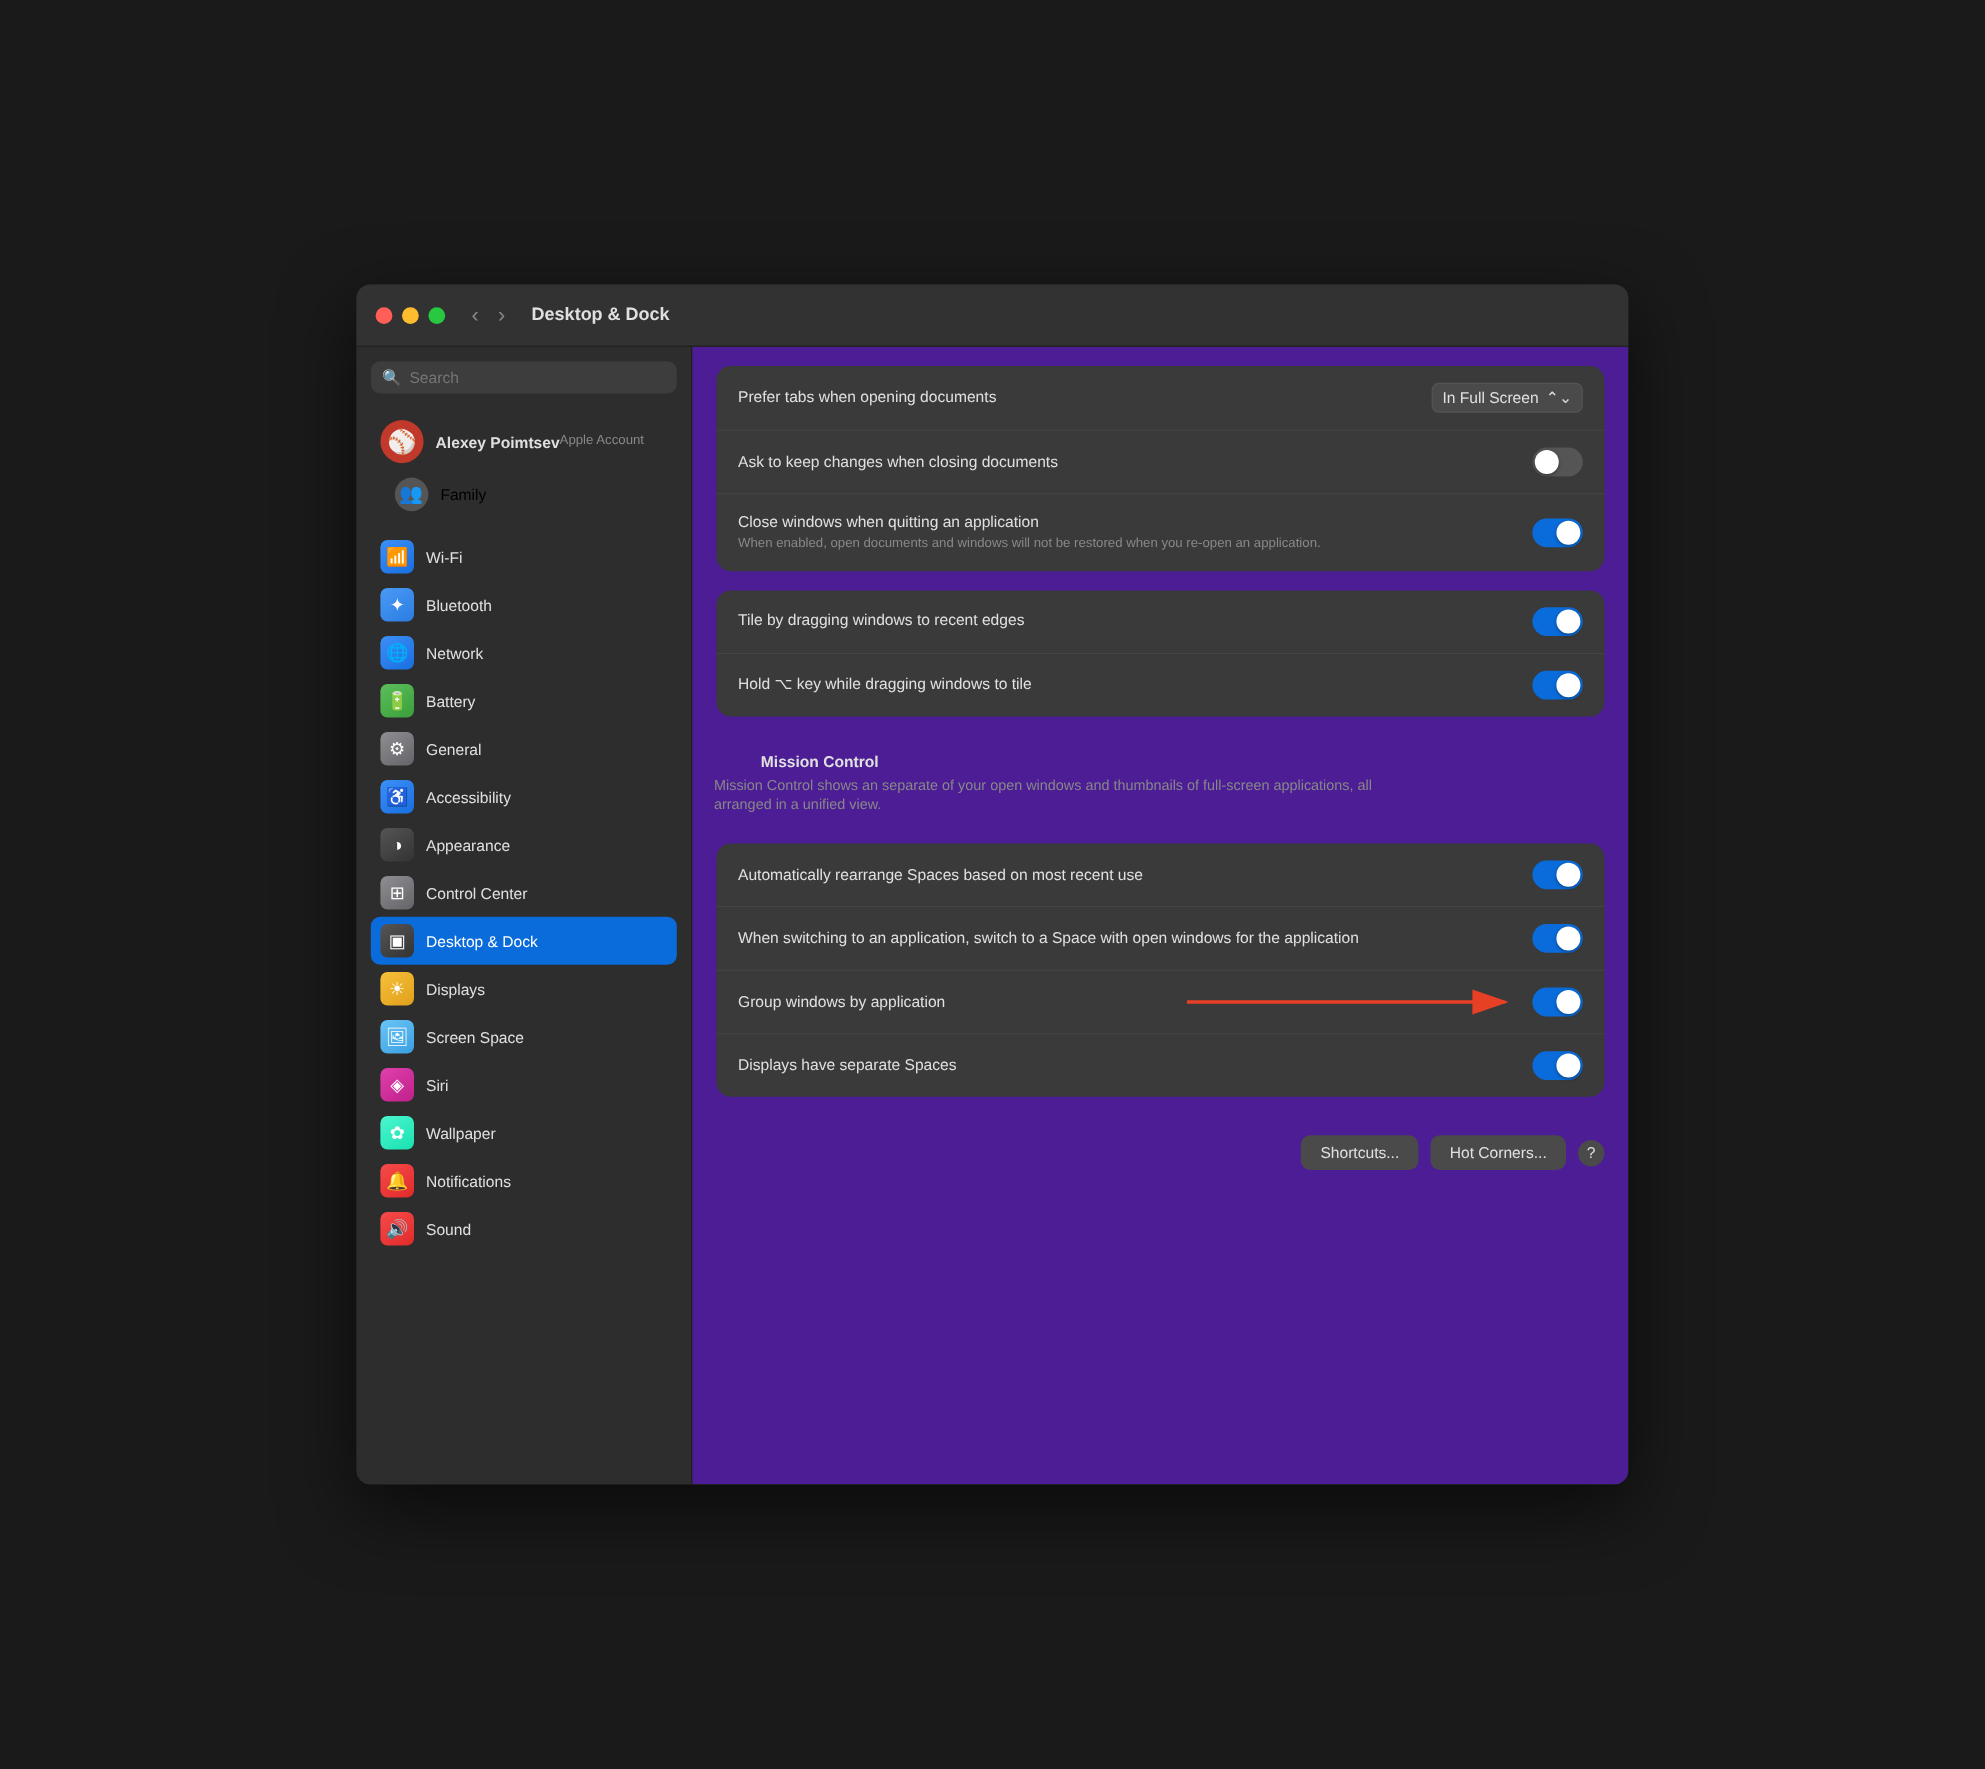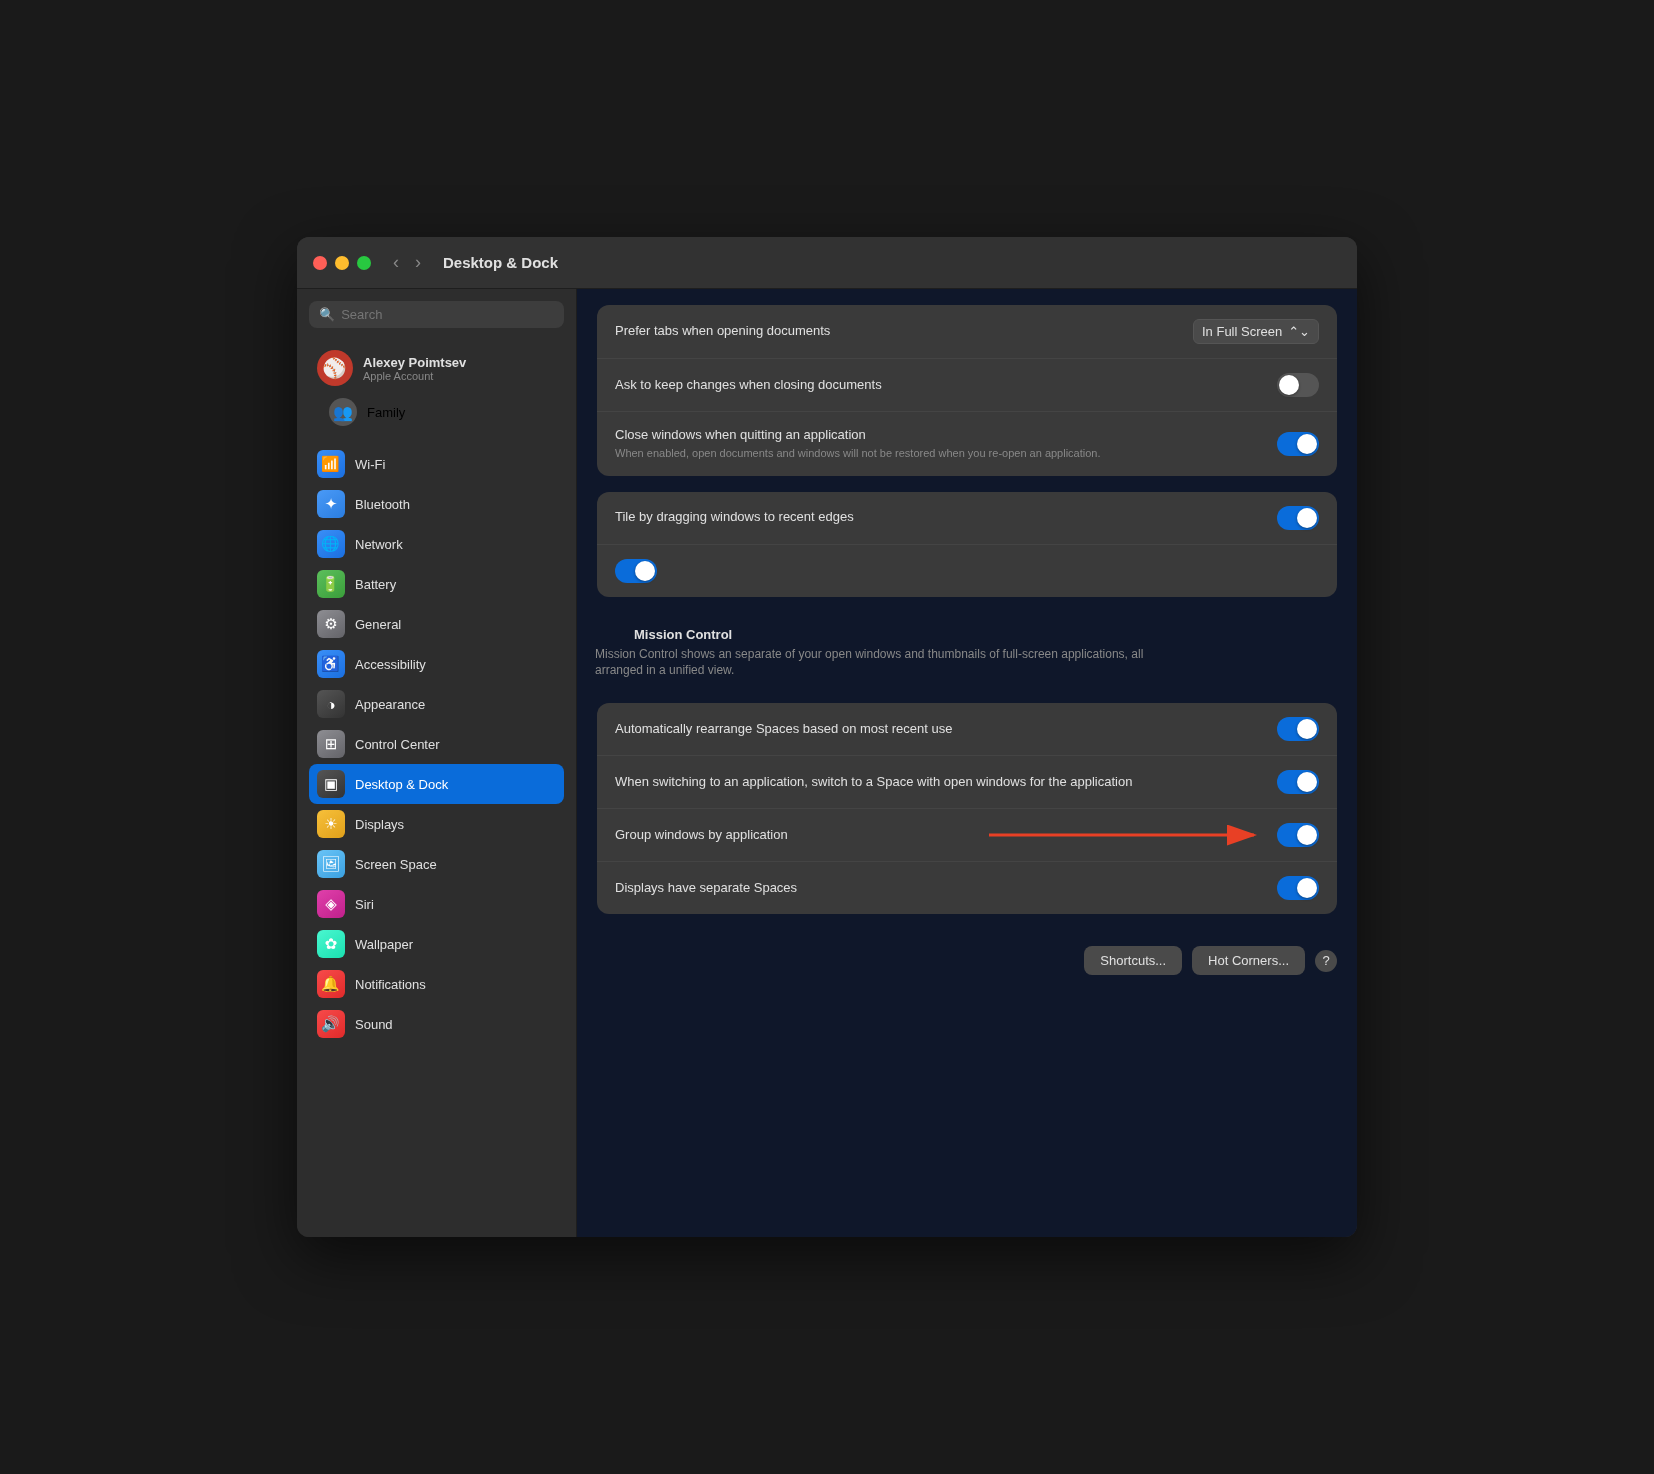--- a/index.html
+++ b/index.html
@@ -117,21 +117,21 @@
       width: 36px;
       height: 36px;
       border-radius: 50%;
       background: #c0392b;
       display: flex;
       align-items: center;
       justify-content: center;
       font-size: 20px;
       flex-shrink: 0;
     }
-    .user-info { display: flex; flex-direction: column; }
+    .user-info { display: flex; flex-direction: row; }
     .user-name { font-size: 13px; font-weight: 600; color: #e0e0e0; }
     .user-subtitle { font-size: 11px; color: #888; }
     .family-item {
       display: flex;
       align-items: center;
       gap: 10px;
       padding: 6px 8px;
       border-radius: 8px;
       cursor: pointer;
       margin: 0 12px;
@@ -183,21 +183,21 @@
     .icon-control { background: linear-gradient(145deg, #8e8e93, #636368); color: #fff; }
     .icon-desktop { background: linear-gradient(145deg, #555, #333); color: #fff; }
     .icon-displays { background: linear-gradient(145deg, #f7c03a, #e0a01a); color: #fff; }
     .icon-screensaver { background: linear-gradient(145deg, #6ac4f7, #3aa0e0); color: #fff; }
     .icon-siri { background: linear-gradient(145deg, #e040ab, #c0208b); color: #fff; }
     .icon-wallpaper { background: linear-gradient(145deg, #4af7d0, #1ae0b0); color: #fff; }
     .icon-notifications { background: linear-gradient(145deg, #f74a4a, #e02a2a); color: #fff; }
     .icon-sound { background: linear-gradient(145deg, #f74a4a, #e02a2a); color: #fff; }
     .main-content {
       flex: 1;
-      background: #0f172a;
+      background: #4c1d95;
       overflow-y: auto;
       padding: 0;
     }
     .main-content::-webkit-scrollbar { width: 6px; }
     .main-content::-webkit-scrollbar-track { background: transparent; }
     .main-content::-webkit-scrollbar-thumb { background: #555; border-radius: 3px; }
     .settings-group {
       background: #3a3a3a;
       border-radius: 12px;
       margin: 16px 20px;
@@ -445,20 +445,21 @@
       </div>
 
       <div class="settings-group">
         <div class="settings-row">
           <span class="settings-row-label">Tile by dragging windows to recent edges</span>
           <div class="toggle on">
             <div class="toggle-knob"></div>
           </div>
         </div>
         <div class="settings-row">
+          <span class="settings-row-label">Hold ⌥ key while dragging windows to tile</span>
           <div class="toggle on">
             <div class="toggle-knob"></div>
           </div>
         </div>
       </div>
 
       <div class="mission-control-header">
         <div class="mission-title">Mission Control</div>
         <div class="mission-desc">Mission Control shows an separate of your open windows and thumbnails of full-screen applications, all arranged in a unified view.</div>
       </div>

